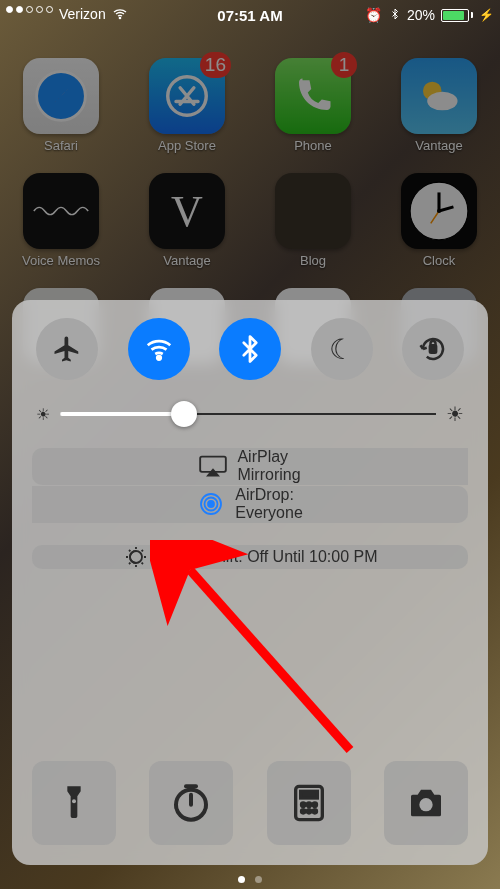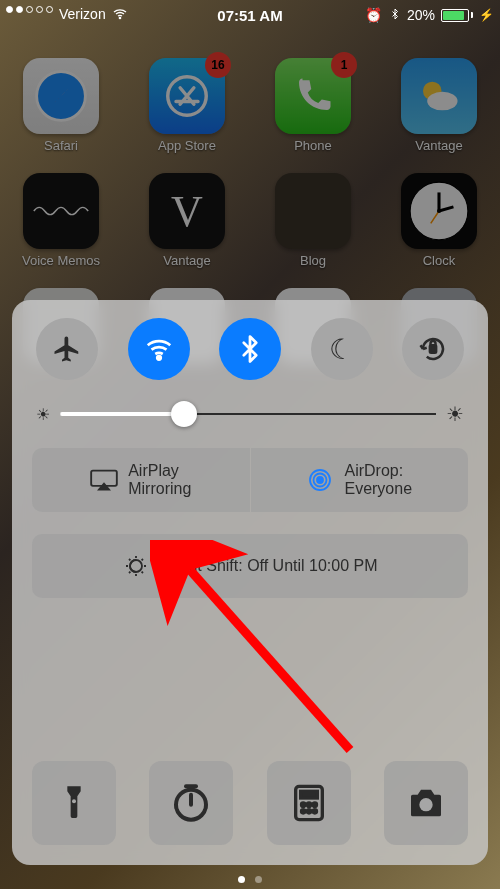--- a/index.html
+++ b/index.html
@@ -18,37 +18,37 @@
   .batt-body { width: 28px; height: 13px; border:1px solid #fff; border-radius:2px; position:relative;}
   .batt-fill { position:absolute; left:1px; top:1px; bottom:1px; width:82%; background:#4cd964; border-radius:1px;}
   .batt-cap { width:2px; height:6px; background:#fff; border-radius:0 1px 1px 0;}
 
   
   .home { position:absolute; top:50px; left:0; right:0; bottom:0; padding: 8px 16px; filter: brightness(.55); }
   .app-row { display:flex; justify-content:space-between; margin-bottom: 20px;}
   .app { width:90px; display:flex; flex-direction:column; align-items:center; gap:4px;}
   .app-icon { width:76px; height:76px; border-radius:17px; position:relative; display:flex; align-items:center; justify-content:center; font-size:38px; color:#fff; box-shadow:0 2px 4px rgba(0,0,0,.3);}
   .app-label { color:#fff; font-size:13px; text-shadow:0 1px 2px rgba(0,0,0,.7);}
-  .badge { position:absolute; top:-6px; right:-6px; min-width:26px; height:26px; border-radius:13px; background:#ff3b30; color:#000000; font-size:12px; font-weight:700; display:flex; align-items:center; justify-content:center; padding:0 5px;}
+  .badge { position:absolute; top:-6px; right:-6px; min-width:26px; height:26px; border-radius:13px; background:#ff3b30; color:#ffffff; font-size:19px; font-weight:400; display:flex; align-items:center; justify-content:center; padding:0 5px;}
 
   
   .cc { position:absolute; left:12px; right:12px; bottom:24px; top:300px; background:rgba(200,200,200,.82); backdrop-filter: blur(8px); border-radius:18px; padding:18px 20px 20px; display:flex; flex-direction:column; gap:22px;}
   .toggle-row { display:flex; justify-content:space-between; padding:0 4px;}
   .toggle { width:62px; height:62px; border-radius:50%; background:#a6a6a6; display:flex; align-items:center; justify-content:center; color:#2b2b2b;}
   .toggle.active { background:#0a7cff; color:#fff;}
   .toggle svg { width:30px; height:30px; }
   .toggle .glyph { font-size:28px; }
 
   .bright-row { display:flex; align-items:center; gap:10px; padding:0 4px;}
   .sun { font-size:16px; color:#2b2b2b;}
   .slider { flex:1; height:2px; background:#2b2b2b; position:relative;}
   .slider .white-part { position:absolute; left:0; top:-1px; height:4px; width:33%; background:#fff; border-radius:2px;}
   .thumb { position:absolute; top:50%; left:33%; width:26px; height:26px; border-radius:50%; background:#fff; transform:translate(-50%,-50%); box-shadow:0 1px 4px rgba(0,0,0,.4);}
 
-  .row-buttons { display:flex; gap:1px;}
+  .row-buttons { display:flex; gap:1px;flex-direction:column;}
   .pill { flex:1; height:64px; background:rgba(160,160,160,.75); display:flex; align-items:center; justify-content:center; gap:10px; color:#2b2b2b; font-size:16px;}
   .pill:first-child { border-radius:10px 0 0 10px;}
   .pill:last-child { border-radius:0 10px 10px 0;}
   .pill.single { border-radius:10px;gap:14px;}
   .pill svg { width:28px; height:24px;}
   .pill .txt { text-align:left; line-height:1.15;}
 
   .quick-row { display:flex; justify-content:space-between; gap:16px;}
   .quick { width:84px; height:84px; border-radius:12px; background:rgba(160,160,160,.75); display:flex; align-items:center; justify-content:center; color:#2b2b2b;}
   .quick svg { width:40px; height:40px;}

